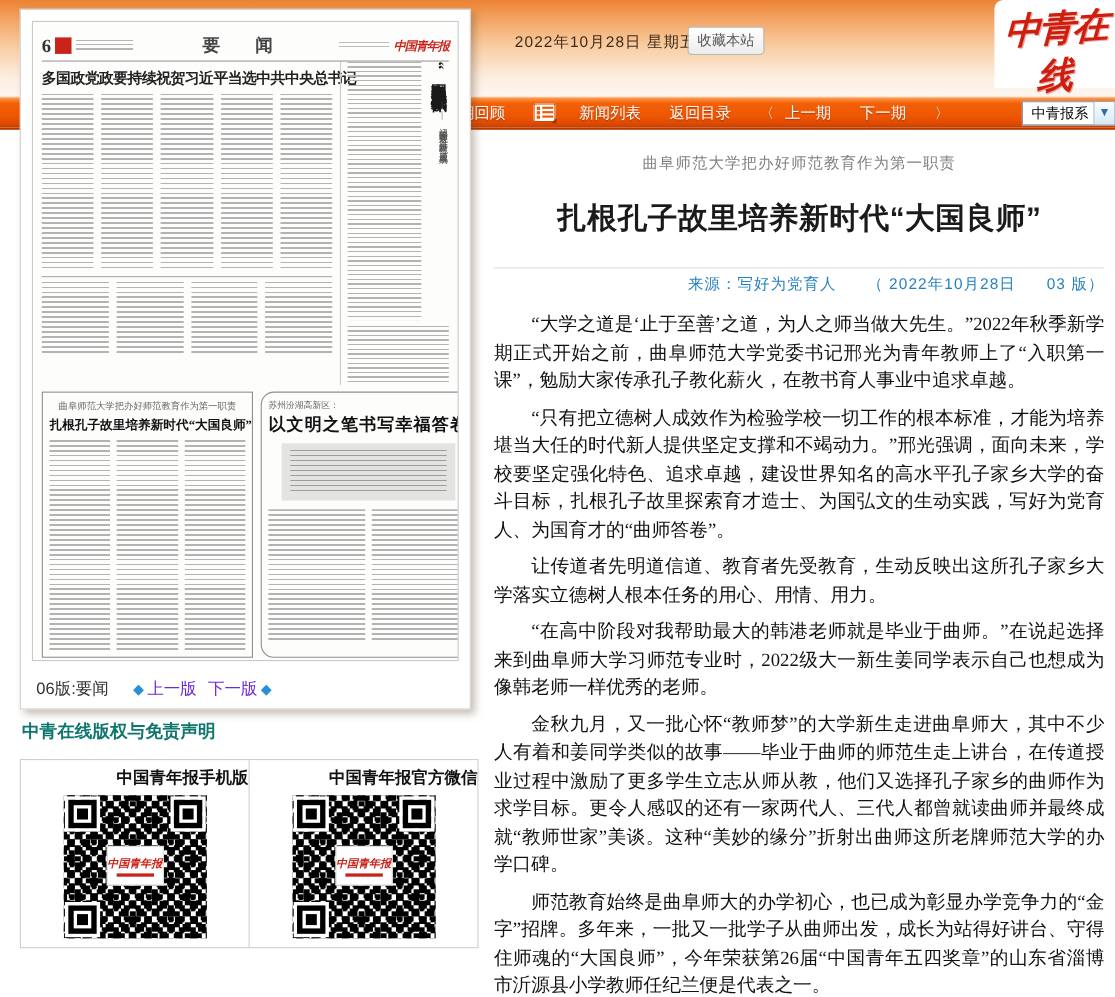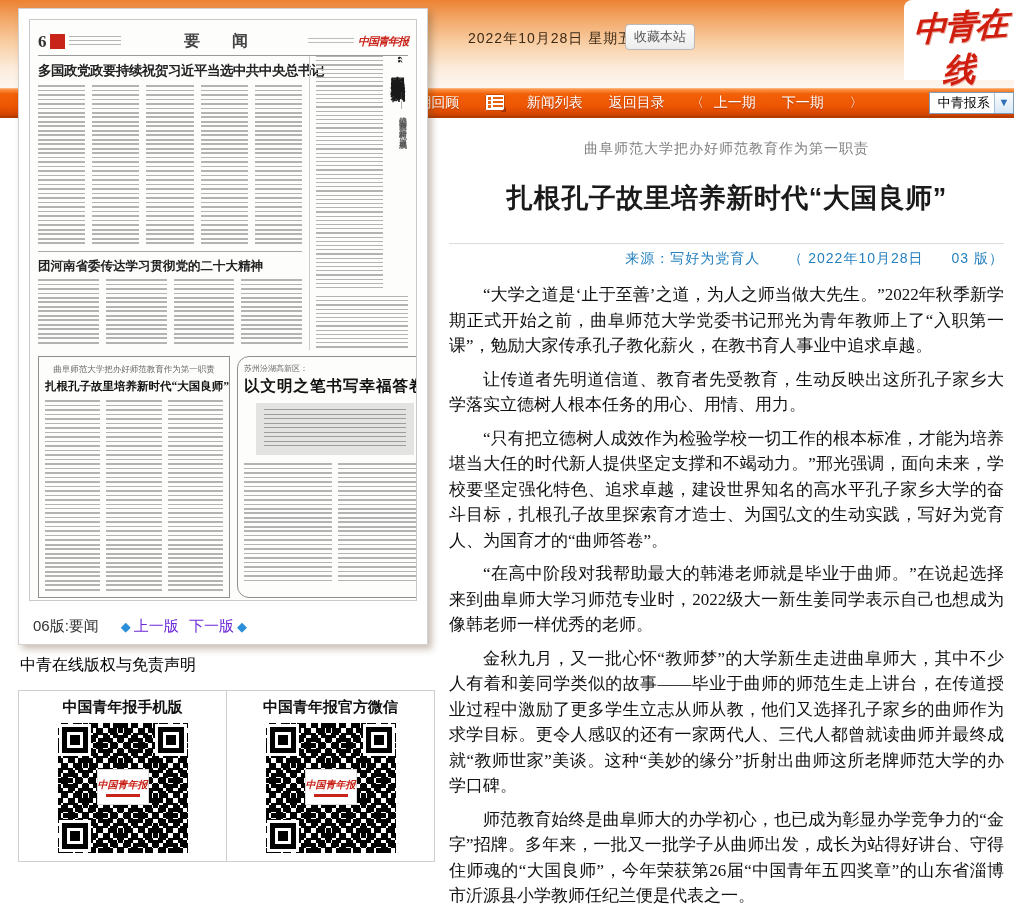--- a/index.html
+++ b/index.html
@@ -85,23 +85,23 @@
   .np-box2 .bx-cols .tl { flex:1; height:120px; }
   .intro-box { height:52px; margin:0 12px 8px; background:#e3e3e1; padding:6px 8px; }
   .intro-box .in { height:100%; background:repeating-linear-gradient(180deg,#9d9d9b 0 1.2px,transparent 1.2px 4.5px); }
 
   .panel-footer { position:absolute; left:14px; bottom:8px; font-size:15px; color:#333; }
   .panel-footer .sep { display:inline-block; width:22px; }
   .pf-arrow { color:#2a8fd8; font-size:13px; }
   .pf-link { color:#6d28d9; cursor:pointer; margin:0 3px; }
 
   
-  .copyright-h { position:absolute; left:20px; top:655px; font-size:16px; font-weight:normal; color:#000000; }
+  .copyright-h { position:absolute; left:20px; top:655px; font-size:16px; font-weight:bold; color:#0f766e; }
   .qr-box { position:absolute; left:18px; top:690px; width:417px; height:172px; border:1px solid #cfcfcf; background:#fff; display:flex; }
-  .qr-cell { flex:1; text-align:center; padding-top:7px; }
+  .qr-cell { flex:1; text-align:right; padding-top:7px; }
   .qr-cell + .qr-cell { border-left:1px solid #cfcfcf; }
   .qr-title { font-size:15px; font-weight:bold; color:#111; margin-bottom:6px; }
   .qr { position:relative; width:130px; height:130px; margin:0 auto; background-color:#fff;
     background-image:repeating-conic-gradient(#000 0 25%, #fff 0 50%), repeating-conic-gradient(#000 0 25%, transparent 0 50%);
     background-size:10px 10px, 14px 14px; background-position:0 0, 3px 5px; background-blend-mode:multiply; }
   .qm { position:absolute; width:26px; height:26px; background:#fff; border:5px solid #000; outline:3px solid #fff; }
   .qm::after { content:""; position:absolute; inset:3px; background:#000; }
   .qm.tl { left:4px; top:4px; } .qm.tr { right:4px; top:4px; } .qm.bl { left:4px; bottom:4px; }
   .qr-logo { position:absolute; left:39px; top:46px; width:52px; height:36px; background:#fff; border:1px solid #ddd;
     display:flex; flex-direction:column; align-items:center; justify-content:center; }
@@ -174,21 +174,20 @@
         <div class="np-main">
           <div class="np-h1">多国政党政要持续祝贺习近平当选中共中央总书记</div>
           <div class="np-cols">
             <div class="tl"></div>
             <div class="tl"></div>
             <div class="tl"></div>
             <div class="tl"></div>
             <div class="tl"></div>
           </div>
           <div class="np-rule"></div>
-          <div class="np-h2">团河南省委传达学习贯彻党的二十大精神</div>
           <div class="np-cols np-cols2">
             <div class="tl"></div>
             <div class="tl"></div>
             <div class="tl"></div>
             <div class="tl"></div>
           </div>
         </div>
         <div class="np-side">
           <div class="np-side-top">
             <div class="np-side-text"></div>
@@ -261,21 +260,21 @@
 
   <div class="right-col">
     <div class="art-kicker">曲阜师范大学把办好师范教育作为第一职责</div>
     <div class="art-title">扎根孔子故里培养新时代“大国良师”</div>
     <div class="art-rule"></div>
     <div class="art-source">
       <span>来源：写好为党育人</span><span class="gap"></span><span>（ 2022年10月28日</span><span class="gap"></span><span>03 版）</span>
     </div>
     <div class="art-body">
       <p>“大学之道是‘止于至善’之道，为人之师当做大先生。”2022年秋季新学期正式开始之前，曲阜师范大学党委书记邢光为青年教师上了“入职第一课”，勉励大家传承孔子教化薪火，在教书育人事业中追求卓越。</p>
+      <p>“只有把立德树人成效作为检验学校一切工作的根本标准，才能为培养堪当大任的时代新人提供坚定支撑和不竭动力。”邢光强调，面向未来，学校要坚定强化特色、追求卓越，建设世界知名的高水平孔子家乡大学的奋斗目标，扎根孔子故里探索育才造士、为国弘文的生动实践，写好为党育人、为国育才的“曲师答卷”。</p>
       <p>让传道者先明道信道、教育者先受教育，生动反映出这所孔子家乡大学落实立德树人根本任务的用心、用情、用力。</p>
-      <p>“只有把立德树人成效作为检验学校一切工作的根本标准，才能为培养堪当大任的时代新人提供坚定支撑和不竭动力。”邢光强调，面向未来，学校要坚定强化特色、追求卓越，建设世界知名的高水平孔子家乡大学的奋斗目标，扎根孔子故里探索育才造士、为国弘文的生动实践，写好为党育人、为国育才的“曲师答卷”。</p>
       <p>“在高中阶段对我帮助最大的韩港老师就是毕业于曲师。”在说起选择来到曲阜师大学习师范专业时，2022级大一新生姜同学表示自己也想成为像韩老师一样优秀的老师。</p>
       <p>金秋九月，又一批心怀“教师梦”的大学新生走进曲阜师大，其中不少人有着和姜同学类似的故事——毕业于曲师的师范生走上讲台，在传道授业过程中激励了更多学生立志从师从教，他们又选择孔子家乡的曲师作为求学目标。更令人感叹的还有一家两代人、三代人都曾就读曲师并最终成就“教师世家”美谈。这种“美妙的缘分”折射出曲师这所老牌师范大学的办学口碑。</p>
       <p>师范教育始终是曲阜师大的办学初心，也已成为彰显办学竞争力的“金字”招牌。多年来，一批又一批学子从曲师出发，成长为站得好讲台、守得住师魂的“大国良师”，今年荣获第26届“中国青年五四奖章”的山东省淄博市沂源县小学教师任纪兰便是代表之一。</p>
     </div>
   </div>
 
 </div>
 
 </body></html>

